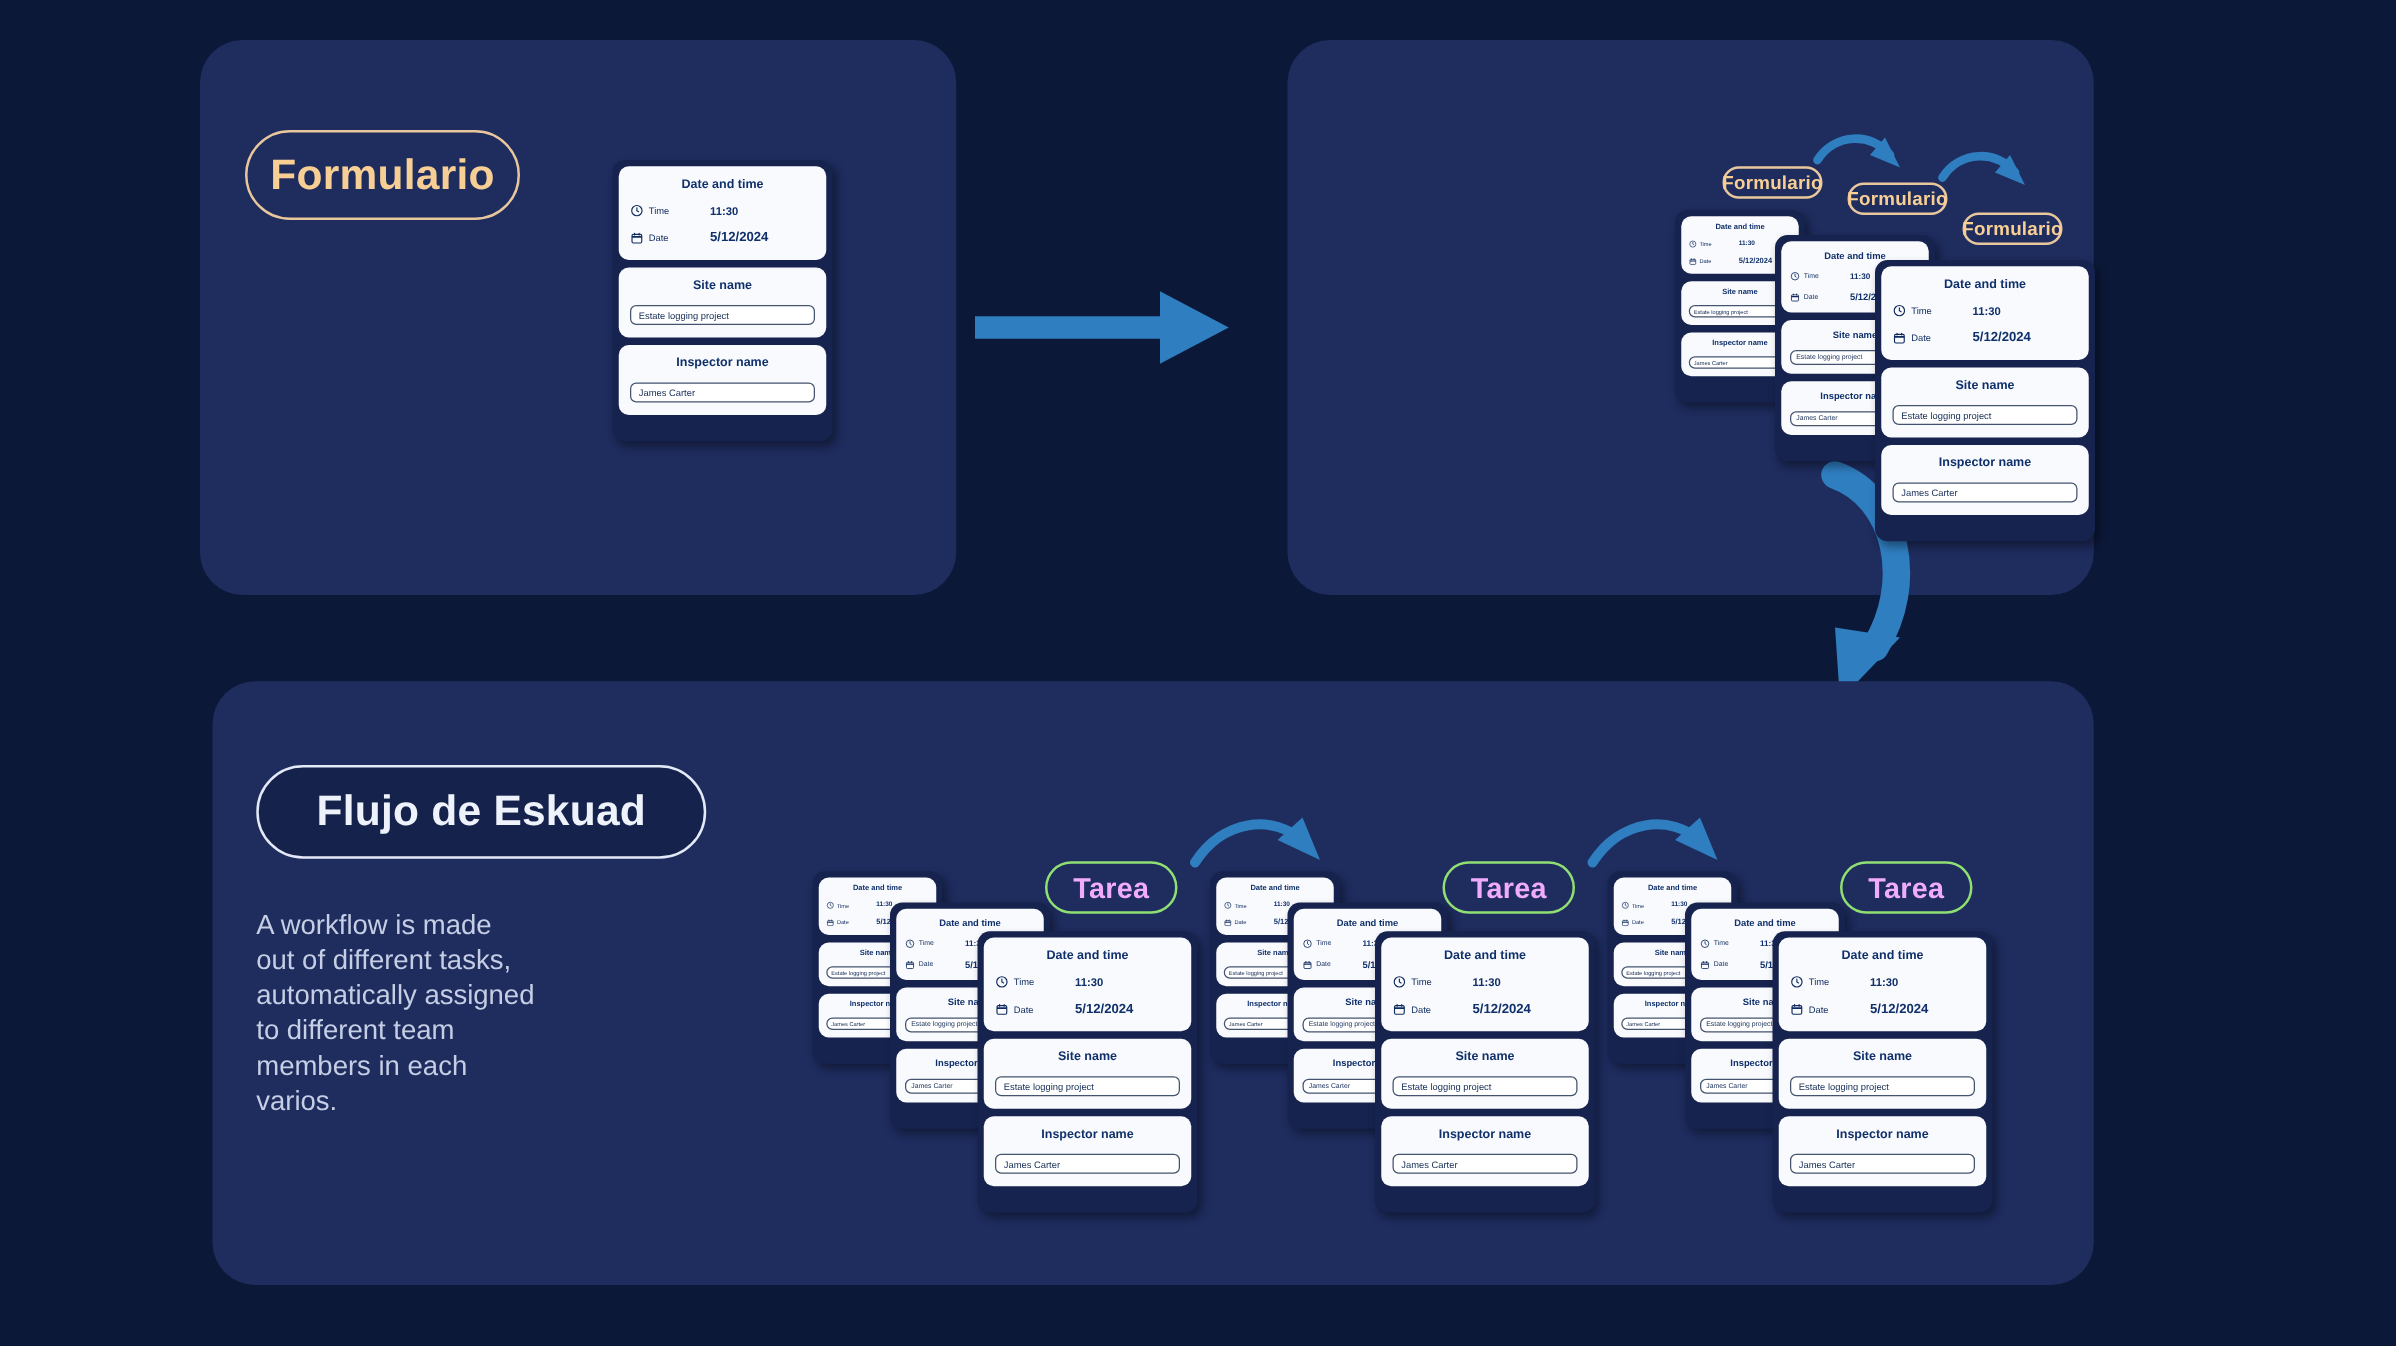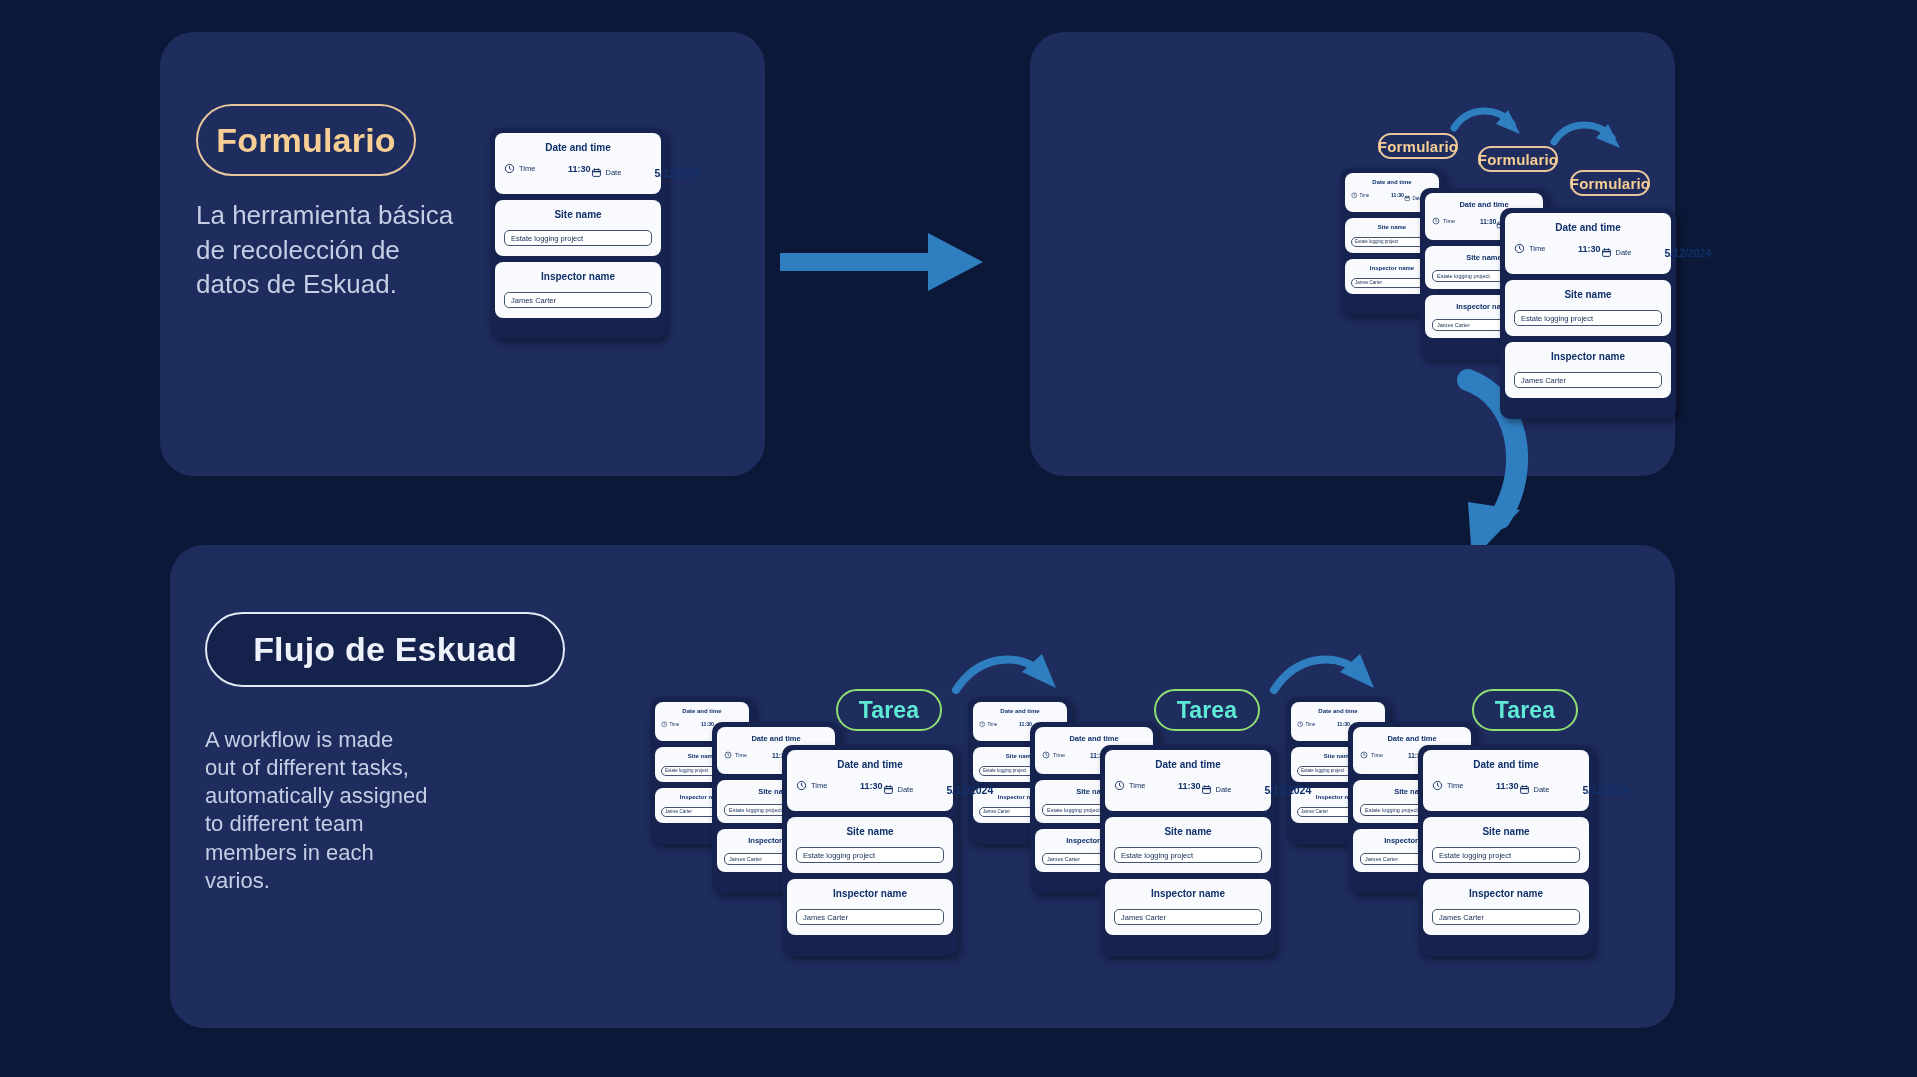--- a/index.html
+++ b/index.html
@@ -73,21 +73,21 @@
     background: #1e2c5e;
     width: 80px; height: 26px;
     z-index: 60;
   }
   #pill-form-a { left: 1378px; top: 133px; }
   #pill-form-b { left: 1478px; top: 146px; }
   #pill-form-c { left: 1570px; top: 170px; }
 
   .pill-tarea-sm {
     border: 2.5px solid #8fdf73;
-    color: #5eead4;
+    color: #f0abfc;
     font-size: 23px;
     background: #1e2c5e;
     width: 106px; height: 42px;
     z-index: 60;
   }
   #pill-tarea-1 { left: 836px;  top: 689px; }
   #pill-tarea-2 { left: 1154px; top: 689px; }
   #pill-tarea-3 { left: 1472px; top: 689px; }
 
   
@@ -113,21 +113,21 @@
     background: #f8fafd;
     border-radius: 8px;
     margin-bottom: 6px;
   }
   .fc-block:last-child { margin-bottom: 16px; }
   .fc-title {
     text-align: center;
     color: #10306b;
     font-weight: bold;
   }
-  .fc-rows { display: flex; flex-direction: row; }
+  .fc-rows { display: flex; flex-direction: column; }
   .fc-row { display: flex; align-items: center; }
   .fc-row-label { display: flex; align-items: center; color: #0f2b5e; }
   .fc-ico { display: inline-block; flex: none; }
   .fc-ico svg { display: block; }
   .fc-row-value { color: #10306b; font-weight: bold; }
   .fc-input {
     border: 1px solid #44536f;
     border-radius: 5px;
     color: #152c55;
     background: #fff;
@@ -188,23 +188,20 @@
 </style>
 </head>
 <body>
 
 <div id="stage">
 
   <div class="panel" id="panel-formulario"></div>
 
   <div class="pill pill-formulario-lg">Formulario</div>
 
-  <div class="body-text" id="text-formulario">La herramienta básica
-de recolección de
-datos de Eskuad.</div>
 
   <div class="formcard fc-big" style="left:490px; top:128px;">
     <div class="fc-block">
       <div class="fc-title">Date and time</div>
       <div class="fc-rows">
         <div class="fc-row">
           <span class="fc-row-label">
             <span class="fc-ico">
               <svg viewBox="0 0 24 24" fill="none" stroke="#0f2b5e" stroke-width="2">
                   <circle cx="12" cy="12" r="9"></circle>

